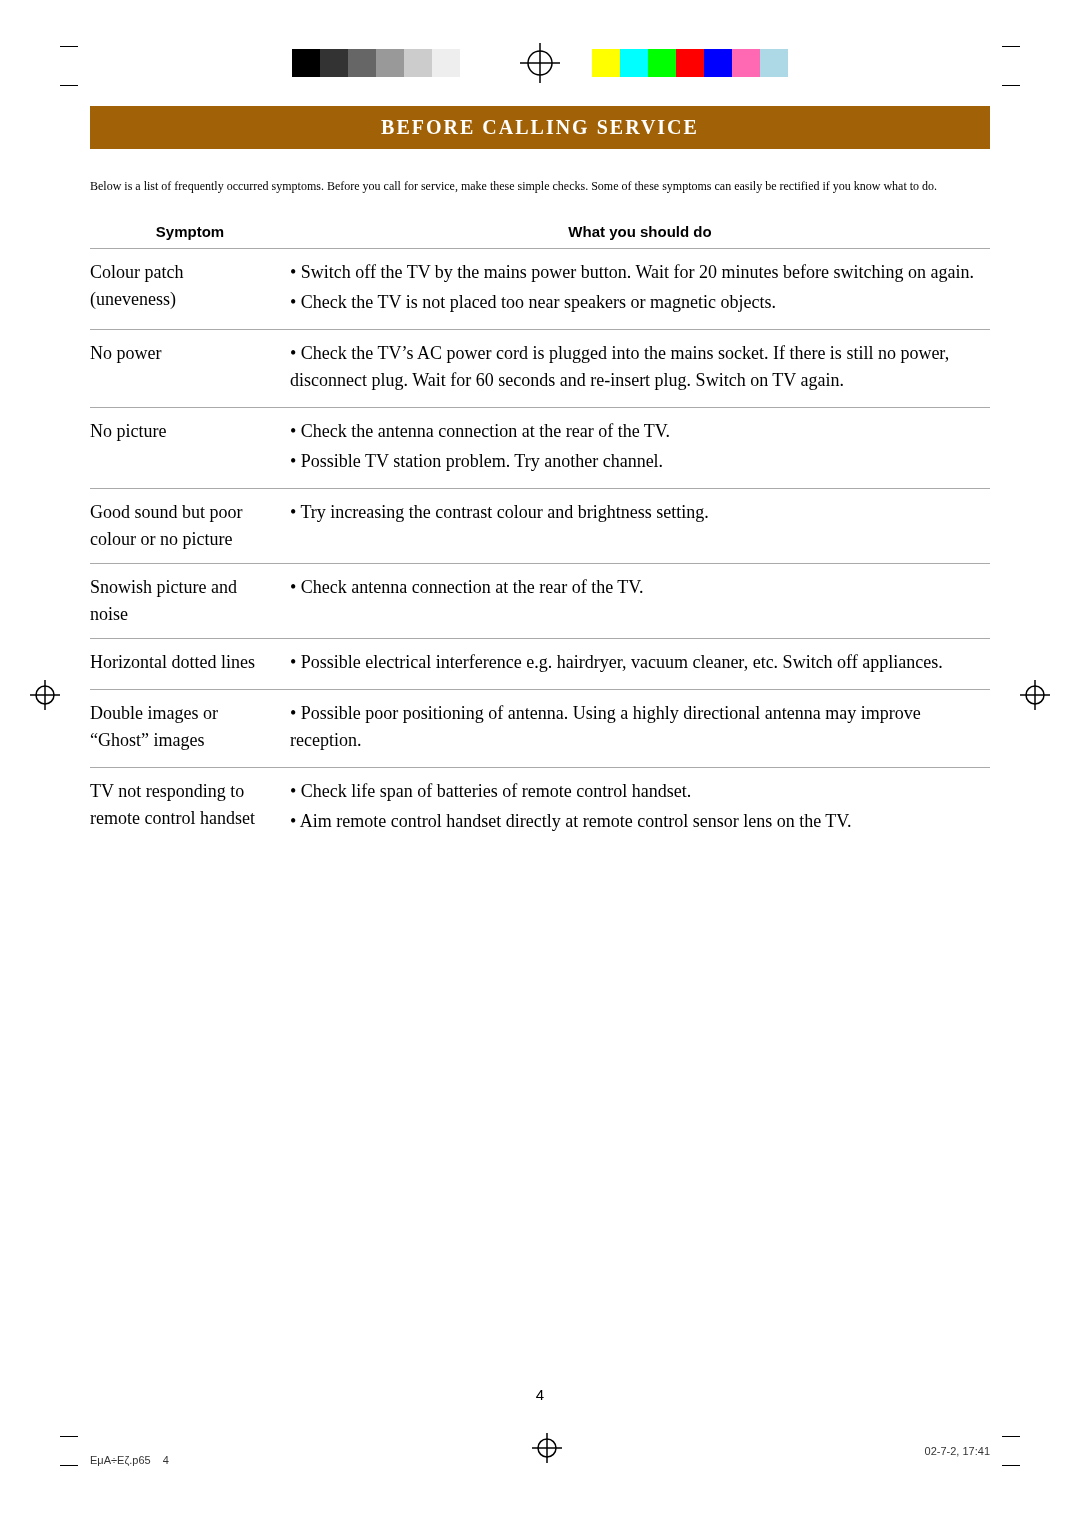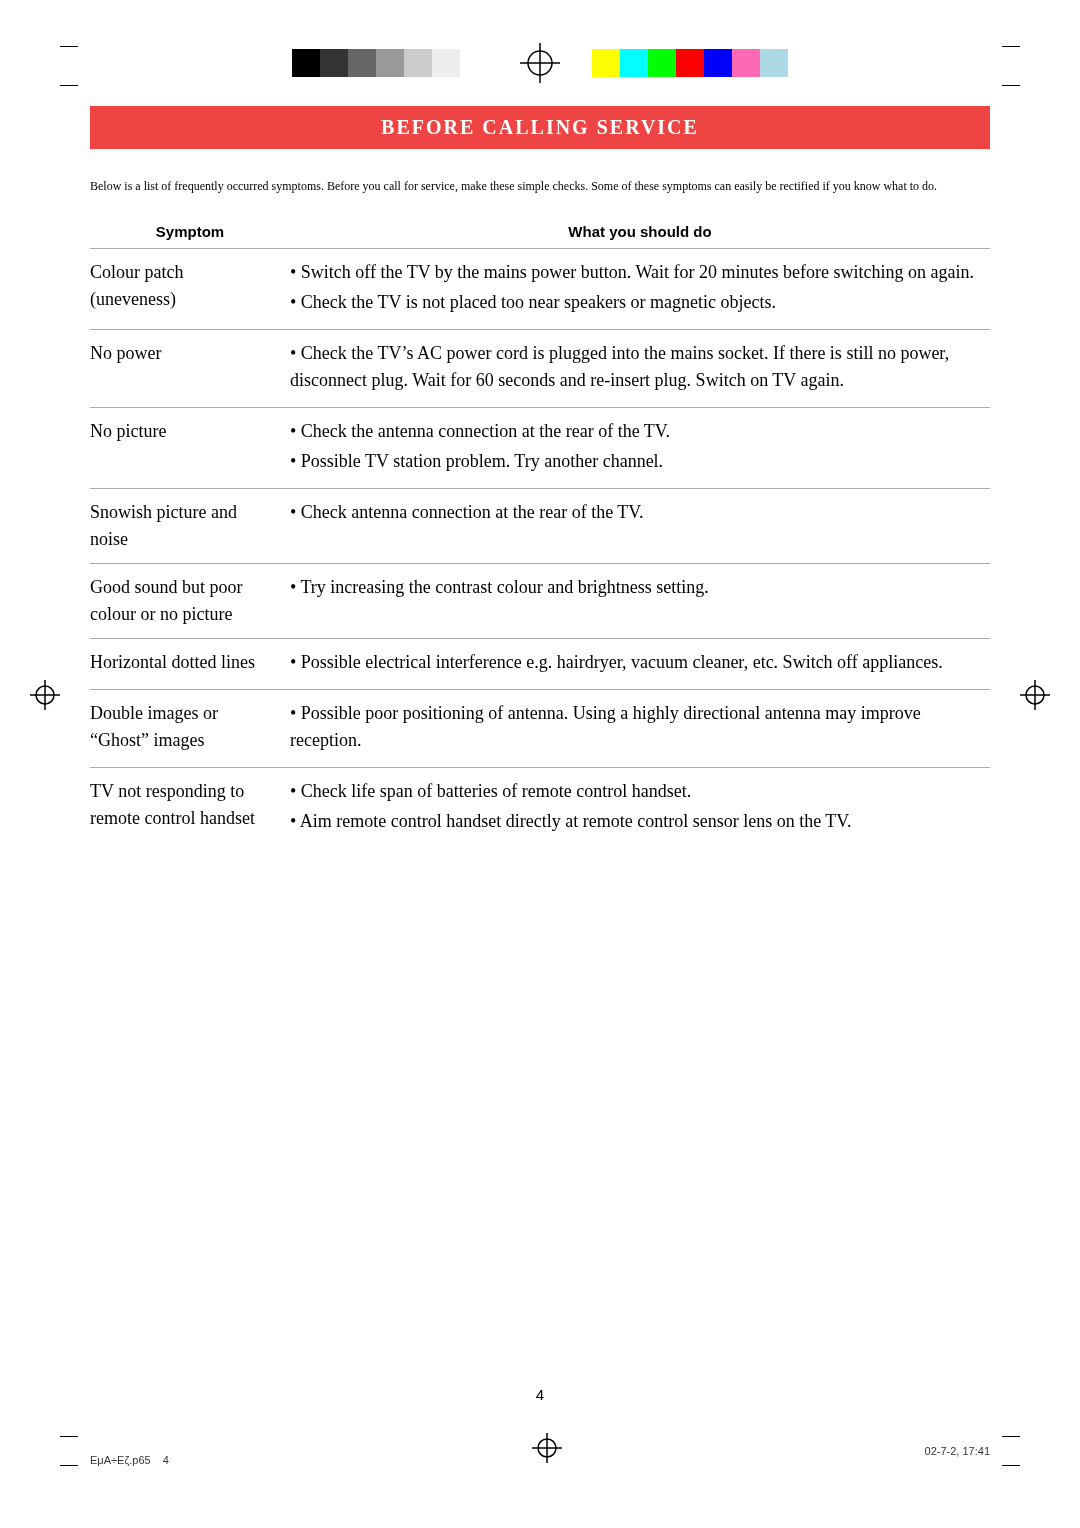--- a/index.html
+++ b/index.html
@@ -33,21 +33,21 @@
       height: 28px;
     }
 
     
     .main-content {
       padding: 0 90px 0 90px;
     }
 
     
     .page-title-box {
-      background: #ef4444;
+      background: #a16207;
       color: #ffffff;
       text-align: center;
       padding: 10px 20px;
       margin-bottom: 28px;
     }
 
     .page-title-box h1 {
       font-size: 20px;
       font-weight: bold;
       letter-spacing: 2px;
@@ -277,32 +277,32 @@
         <tr>
           <td class="symptom-cell">No picture</td>
           <td class="solution-cell">
             <ul>
               <li>Check the antenna connection at the rear of the TV.</li>
               <li>Possible TV station problem. Try another channel.</li>
             </ul>
           </td>
         </tr>
         <tr>
+          <td class="symptom-cell">Good sound but poor<br>colour or no picture</td>
+          <td class="solution-cell">
+            <ul>
+              <li>Try increasing the contrast colour and brightness setting.</li>
+            </ul>
+          </td>
+        </tr>
+        <tr>
           <td class="symptom-cell">Snowish picture and<br>noise</td>
           <td class="solution-cell">
             <ul>
               <li>Check antenna connection at the rear of the TV.</li>
-            </ul>
-          </td>
-        </tr>
-        <tr>
-          <td class="symptom-cell">Good sound but poor<br>colour or no picture</td>
-          <td class="solution-cell">
-            <ul>
-              <li>Try increasing the contrast colour and brightness setting.</li>
             </ul>
           </td>
         </tr>
         <tr>
           <td class="symptom-cell">Horizontal dotted lines</td>
           <td class="solution-cell">
             <ul>
               <li>Possible electrical interference e.g. hairdryer, vacuum cleaner, etc. Switch off appliances.</li>
             </ul>
           </td>

